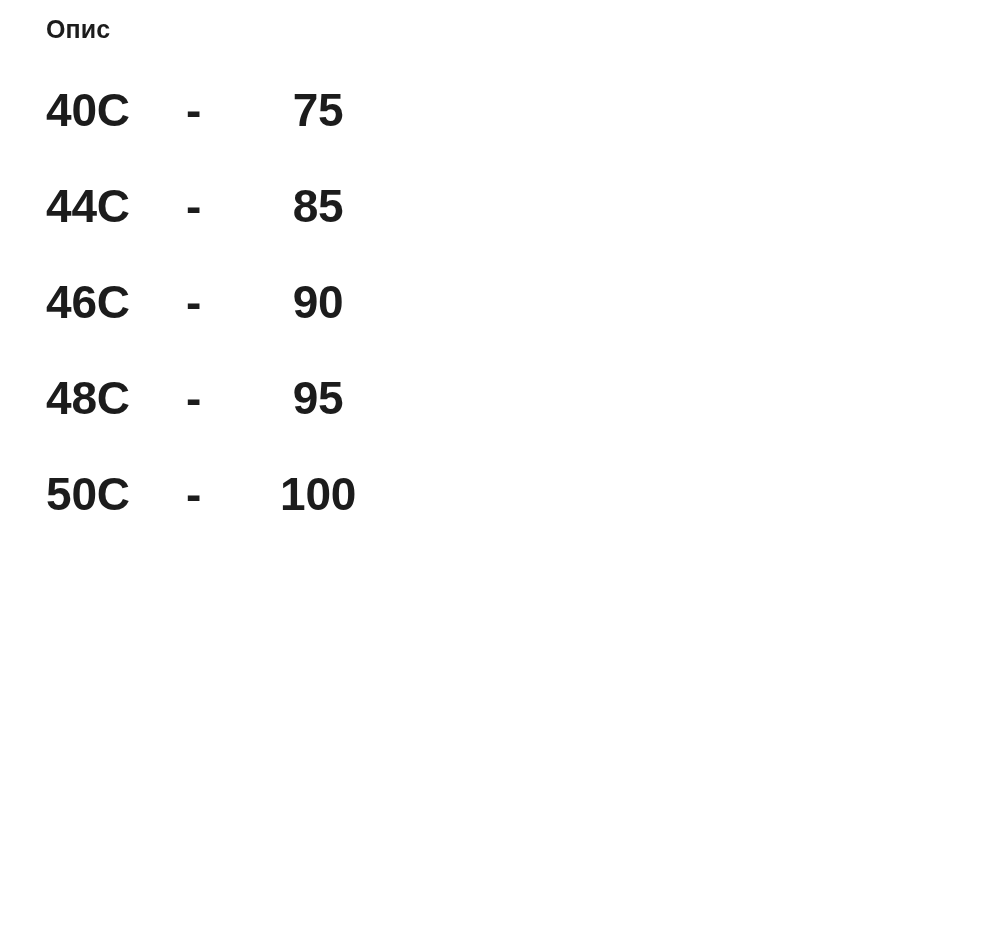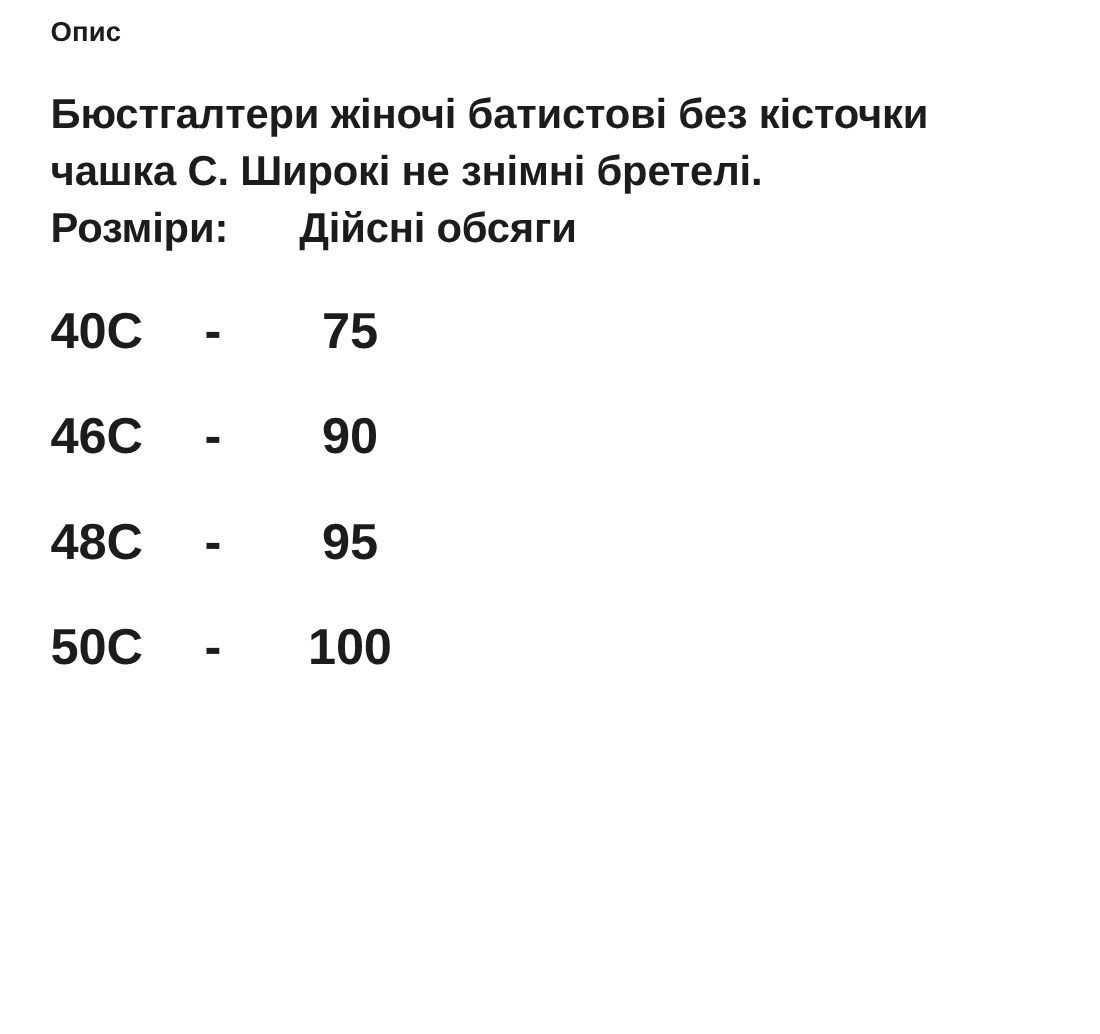--- a/index.html
+++ b/index.html
@@ -83,34 +83,32 @@
     margin-left: 24px;
   }
 </style>
 </head>
 <body>
 
 <div class="page">
 
   <div class="section-label">Опис</div>
 
-  <div class="desc-block">
-    <div class="desc-line">Бюстгалтери жіночі батистові без кісточки чашка С. Широкі не знімні бретелі.</div>
-
-    <div class="sizes-heading">
-      <span class="head-col-1">Розміри:</span><span>Дійсні обсяги</span>
-    </div>
-  </div>
 
   <table class="size-table">
     <tbody>
       <tr>
         <td class="col-size">40С</td>
         <td class="col-dash">-</td>
         <td class="col-value">75</td>
+      </tr>
+      <tr>
+        <td class="col-size">44С</td>
+        <td class="col-dash">-</td>
+        <td class="col-value">85</td>
       </tr>
       <tr>
         <td class="col-size">46С</td>
         <td class="col-dash">-</td>
         <td class="col-value">90</td>
       </tr>
       <tr>
         <td class="col-size">48С</td>
         <td class="col-dash">-</td>
         <td class="col-value">95</td>

